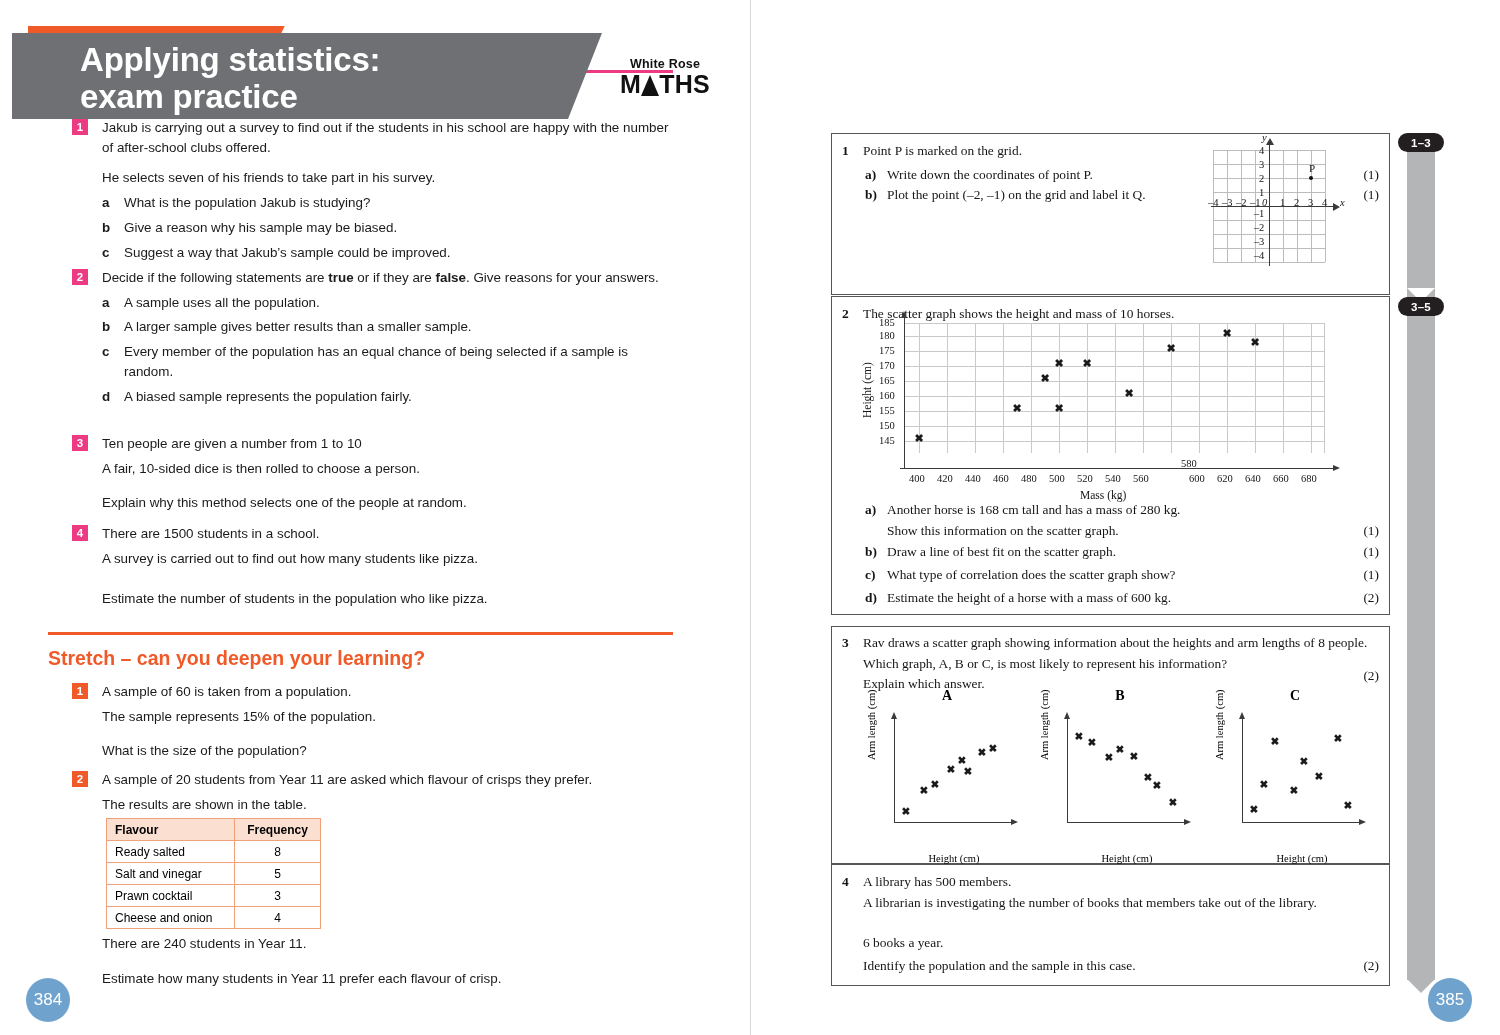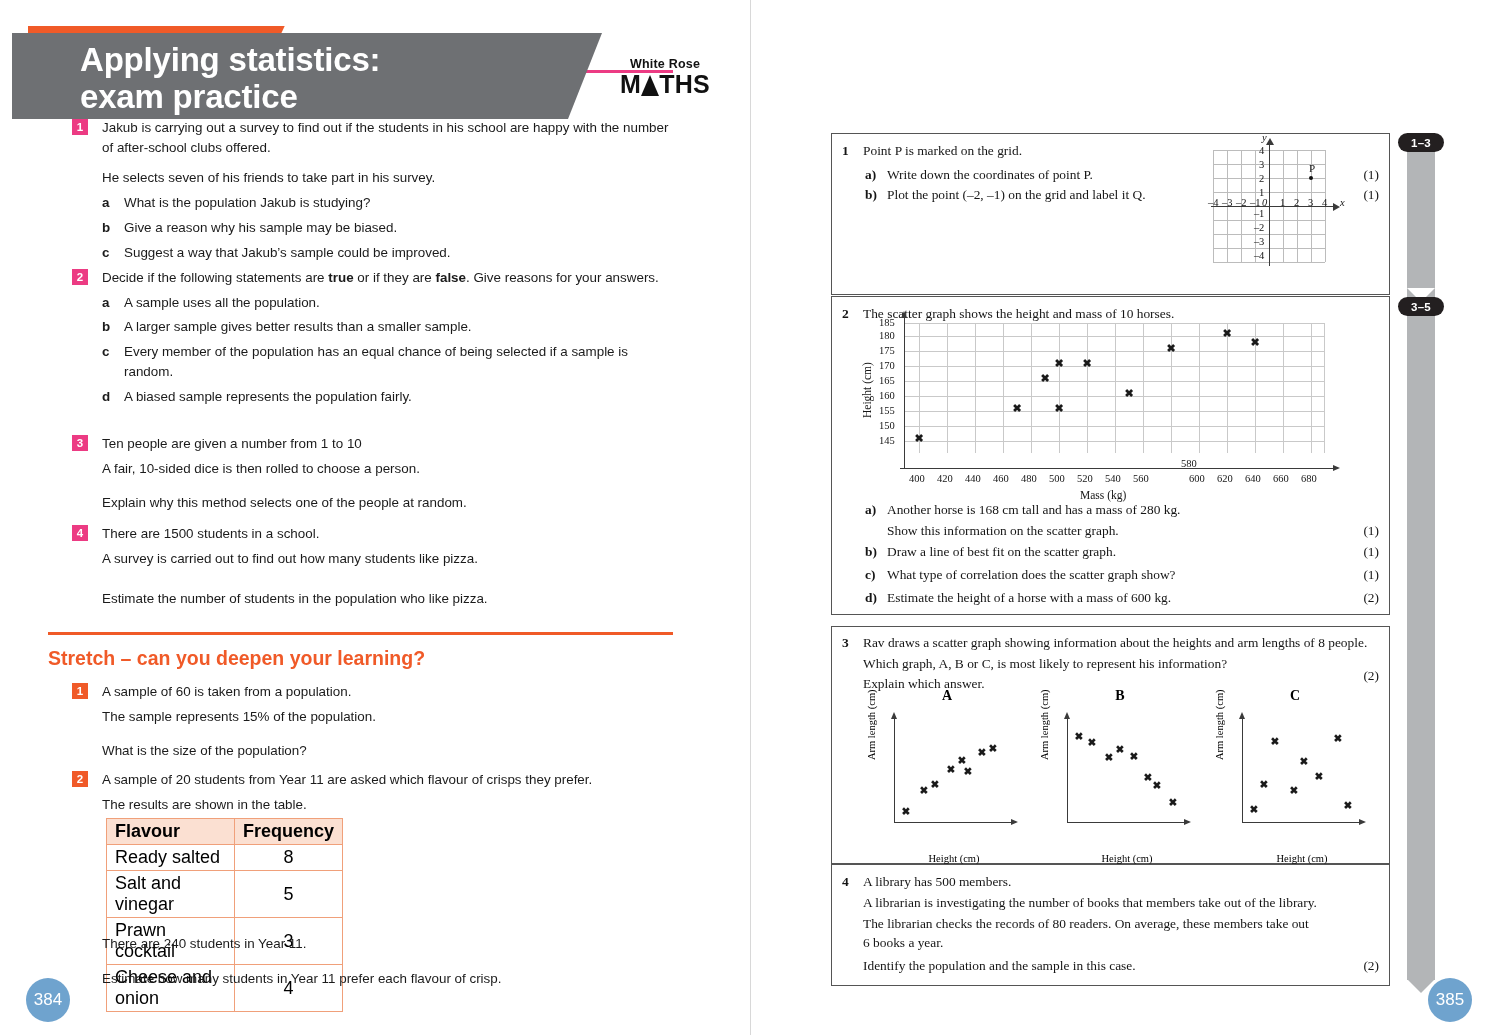--- a/index.html
+++ b/index.html
@@ -54,21 +54,21 @@
   .q-line { margin-bottom:2px; }
   .q-gap { margin-top:11px; }
   .sub { display:flex; margin-top:5px; }
   .sub-let { width:22px; font-weight:bold; flex:none; }
   .sub-txt { flex:1; }
   b.em { font-weight:bold; }
 
   
   #freq-table {
     position:absolute; left:106px; top:818px;
-    border-collapse:collapse; font-size:18px;
+    border-collapse:collapse; font-size:12px;
   }
   #freq-table th, #freq-table td {
     border:1px solid #F0A07A; padding:2px 8px; height:22px;
   }
   #freq-table th { background:#FBE0D2; font-weight:bold; text-align:left; }
   #freq-table td.flav { text-align:left; width:128px; }
   #freq-table td.freq { text-align:center; width:86px; }
   #freq-table th.freq-h { text-align:center; }
 
   .page-circle {
@@ -587,19 +587,18 @@
   <div class="mini-pt" style="left:84px; top:51px;">✖</div>
   <div class="mini-pt" style="left:99px; top:66px;">✖</div>
   <div class="mini-pt" style="left:118px;top:28px;">✖</div>
   <div class="mini-pt" style="left:128px;top:95px;">✖</div>
 </div>
 
 <div class="exam-box" id="box4">
   <div class="ex-num" style="top:9px;">4</div>
   <div class="ex-txt" style="top:9px;">A library has 500 members.</div>
   <div class="ex-txt" style="top:30px;">A librarian is investigating the number of books that members take out of the library.</div>
-  <div class="ex-txt" style="top:51px;">The librarian checks the records of 80 readers. On average, these members take out</div>
   <div class="ex-txt" style="top:70px;">6 books a year.</div>
   <div class="ex-txt" style="top:93px;">Identify the population and the sample in this case.</div>
   <div class="marks" style="top:93px;">(2)</div>
 </div>
 
 <div class="page-circle" id="page-right">385</div>
 
 </body></html>

